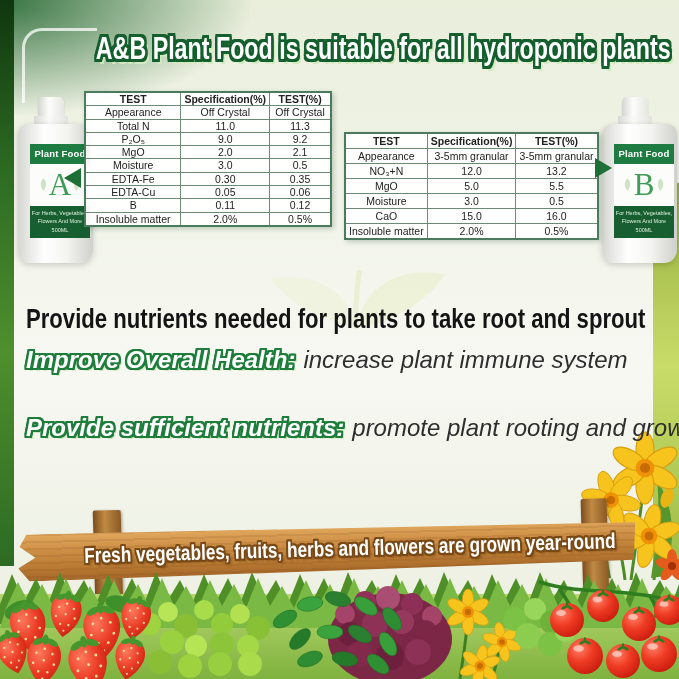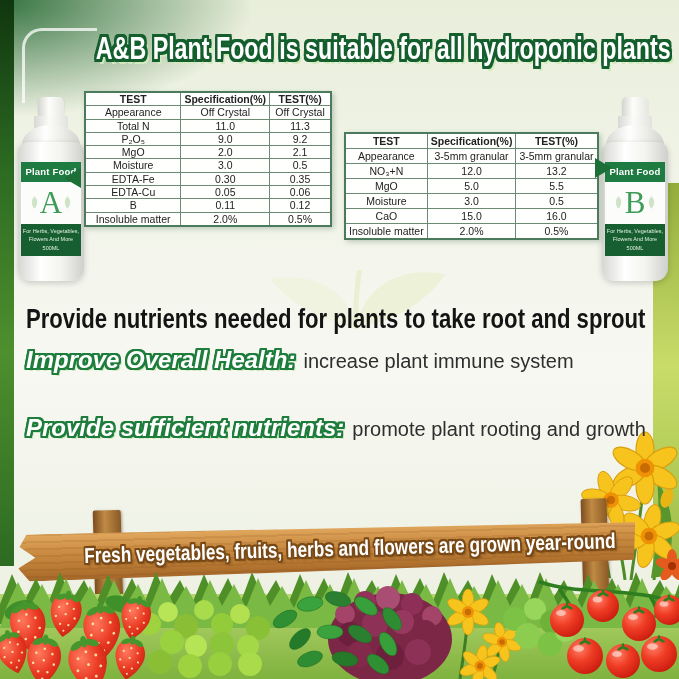--- a/index.html
+++ b/index.html
@@ -44,23 +44,23 @@
   .bottle{position:absolute;width:74px;height:187px;z-index:2;}
   #bottle-a{left:14px;top:97px;}
   #bottle-b{left:598px;top:97px;}
   .b-cap{position:absolute;top:0;left:50%;margin-left:-13px;width:26px;height:20px;border-radius:5px 5px 2px 2px;
     background:linear-gradient(90deg,#d4d4d0,#fdfdfb 42%,#e6e6e2);box-shadow:0 1px 2px rgba(0,0,0,.12);}
   .b-neck{position:absolute;top:19px;left:50%;margin-left:-17px;width:34px;height:12px;
     background:linear-gradient(90deg,#d8d8d4,#fbfbf9 45%,#e2e2de);}
   .b-shoulder{position:absolute;top:28px;left:50%;margin-left:-29px;width:58px;height:20px;
     border-radius:50% 50% 0 0/100% 100% 0 0;
     background:linear-gradient(90deg,#d8d8d4,#ffffff 40%,#ececE8 70%,#d2d2ce);}
-  .b-body{position:absolute;top:45px;left:50%;margin-left:-33px;width:66px;height:139px;
+  .b-body{position:absolute;top:27px;left:50%;margin-left:-33px;width:66px;height:139px;
     border-radius:10px 10px 13px 13px;box-shadow:0 2px 6px rgba(0,0,0,.18);
-    background:linear-gradient(90deg,#d6d6d2,#ffffff 35%,#f4f4f0 65%,#cfcfcb);}
+    background:linear-gradient(90deg,#d6d6d2,#ffffff 35%,#f4f4f0 65%,#cfcfcb);padding-left:9px;}
   .b-band{margin:20px 3px 0 3px;height:20px;background:#1e7b41;color:#fff;font-size:9.5px;font-weight:bold;
     line-height:20px;text-align:center;letter-spacing:.2px;}
   .b-mid{position:relative;margin:0 3px;height:42px;background:#fcfdfa;text-align:center;}
   .b-letter{font-family:"Liberation Serif",serif;font-size:31px;line-height:42px;color:#3f9c58;}
   .leaf-deco{position:absolute;top:14px;width:9px;height:13px;}
   .leaf-deco.l{left:9px;} .leaf-deco.r{right:9px;}
   .b-desc{margin:0 3px;height:29px;background:#175f31;color:#dff0df;font-size:5.5px;line-height:1.5;
     text-align:center;padding-top:3px;}
   .b-desc span{display:block;}
 
@@ -83,21 +83,21 @@
   #arrow-b{left:595px;top:158px;border-top:10px solid transparent;border-bottom:10px solid transparent;
     border-left:17px solid #1d6f38;}
 
   .headline{position:absolute;left:26px;top:303px;white-space:nowrap;z-index:3;}
   .headline-in{display:inline-block;transform:scaleX(0.79);transform-origin:left center;
     font-weight:bold;font-size:28px;color:#141414;}
 
   .benefit{position:absolute;left:26px;white-space:nowrap;z-index:3;}
   #benefit-1{top:346px;} #benefit-2{top:414px;} #benefit-3{top:439px;}
   .b-label{font-style:italic;font-weight:bold;font-size:24px;}
-  .b-text{font-size:20px;color:#2e2e2e;margin-left:8px;}
+  .b-text{font-style:italic;font-size:24px;color:#2e2e2e;margin-left:8px;}
   .b-line2{display:block;margin-left:-2px;margin-top:7px;}
 
   
   .sign{position:absolute;left:6px;top:504px;width:650px;height:100px;transform:rotate(-1.6deg);z-index:3;}
   .post{position:absolute;border-radius:2px;background:linear-gradient(90deg,#7c4c1d,#c08a44 42%,#8a5a26);
     box-shadow:1px 1px 3px rgba(60,30,5,.4);}
   .post-l{left:88px;top:0;width:28px;height:97px;}
   .post-r{right:48px;top:2px;width:26px;height:95px;}
   .plank{position:absolute;top:22px;left:12px;right:20px;height:47px;
     background:linear-gradient(180deg,#e2a95f 0%,#cd8f45 35%,#b97a33 72%,#a5672a 100%);

